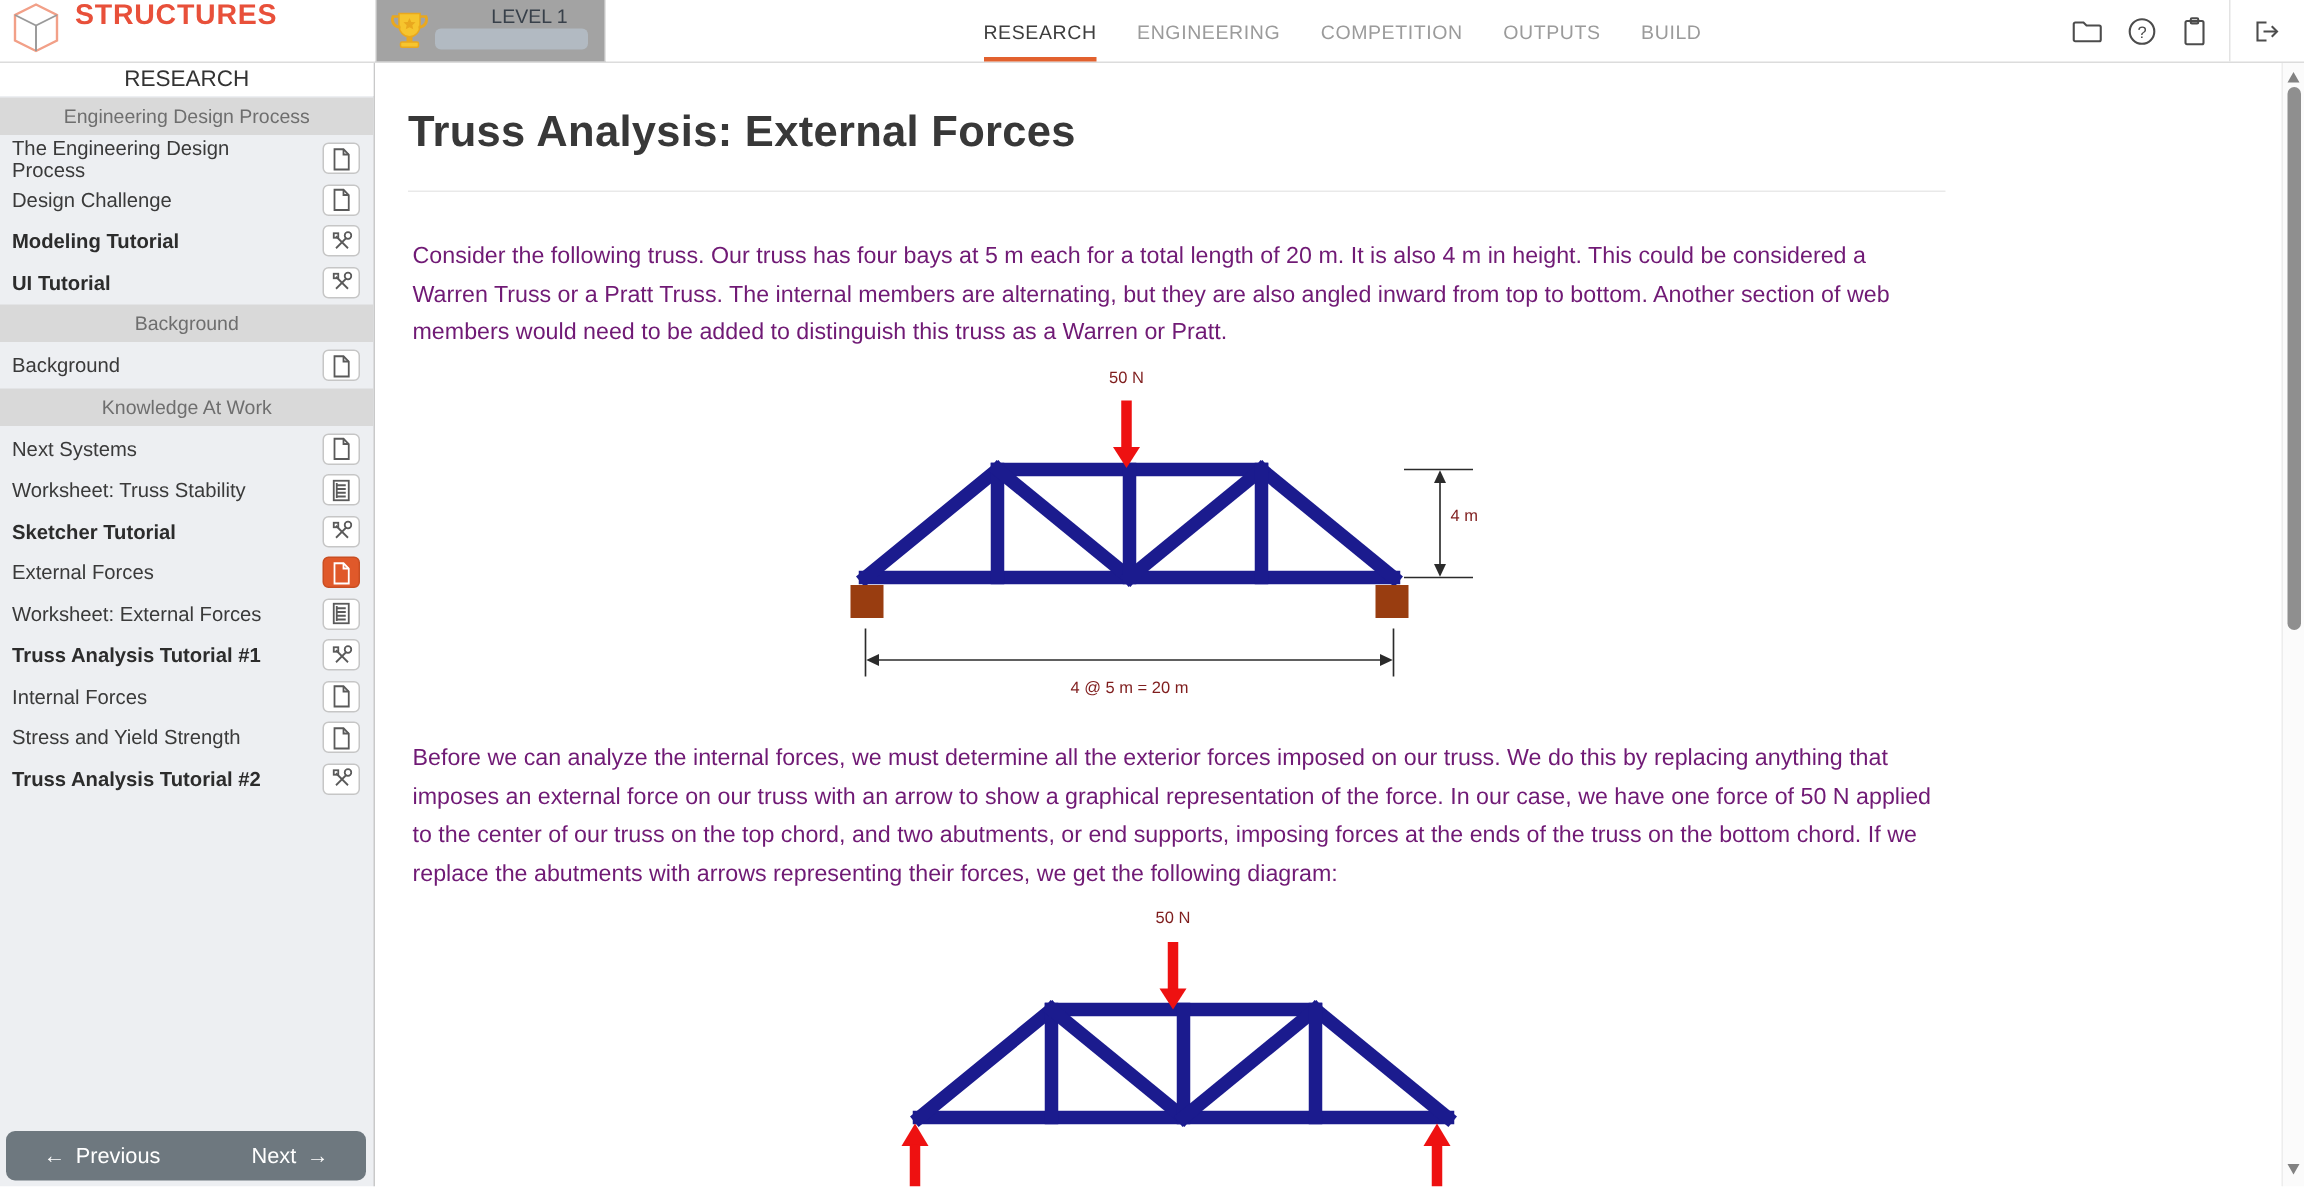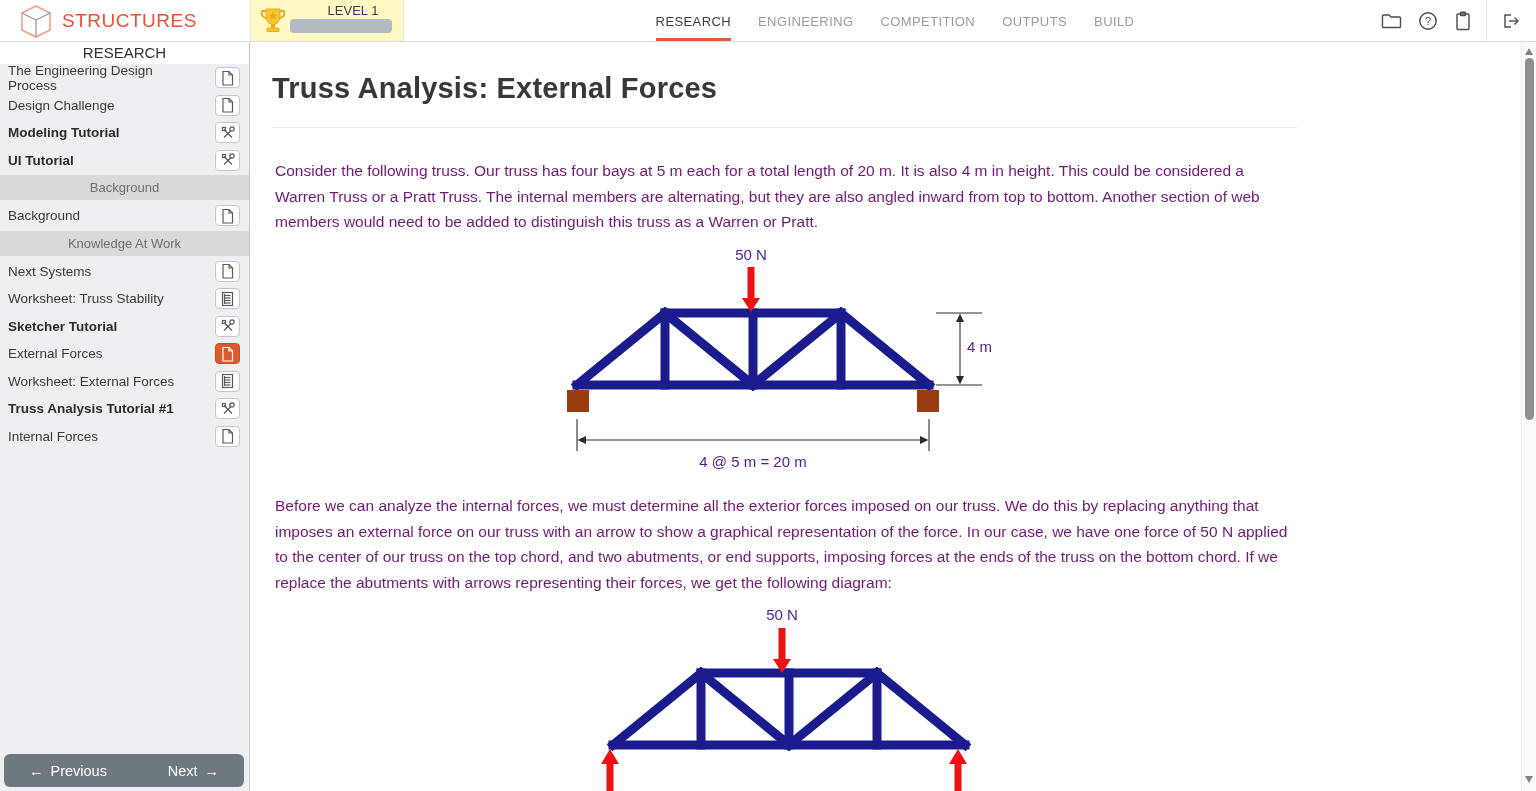--- a/index.html
+++ b/index.html
@@ -3,25 +3,25 @@
 <meta charset="utf-8">
 <style>
   * { margin:0; padding:0; box-sizing:border-box; }
   html,body { width:1536px; height:791px; overflow:hidden; background:#fff;
     font-family:"Liberation Sans", sans-serif; }
   .app { position:relative; width:1536px; height:791px; background:#fff; }
 
   
   .header { position:absolute; left:0; top:0; width:1536px; height:42px;
     background:#fff; border-bottom:1px solid #dcdcdc; z-index:10; }
-  .logo-area { position:absolute; left:12px; top:0; width:250px; height:41px;
-    display:flex; align-items:center; padding-left:7px; }
+  .logo-area { position:absolute; left:0; top:0; width:250px; height:41px;
+    display:flex; padding-left:7px;font-weight:bold; }
   .logo-text { font-size:19px; letter-spacing:0.5px; color:#e8503a; margin-left:9px; }
   .level-box { position:absolute; left:250px; top:0; width:154px; height:41px;
-    border-left:1px solid #e3e3e3; border-right:1px solid #e3e3e3; background:#fef9c3; }
+    border-left:1px solid #e3e3e3; border-right:1px solid #e3e3e3; background:#a3a3a3; }
   .level-label { position:absolute; left:60px; top:3px; width:84px; text-align:center;
     font-size:13px; color:#38404a; }
   .level-progress { position:absolute; left:39px; top:19px; width:102px; height:14px;
     background:#b2bac2; border-radius:4px; }
   .trophy { position:absolute; left:7px; top:6px; }
 
   .nav-tabs { position:absolute; left:404px; right:150px; top:0; height:41px;
     display:flex; justify-content:center; gap:27px; }
   .tab { display:flex; align-items:center; padding-top:5px; font-size:13px;
     letter-spacing:0.4px; color:#9b9b9b; border-bottom:3px solid transparent; cursor:pointer; }
@@ -62,21 +62,21 @@
   .title-rule { position:absolute; left:21px; top:85px; width:1025px; height:0;
     border-top:1px solid #e9e9e9; }
   .para { position:absolute; left:24px; width:1022px; font-size:15.5px;
     line-height:25.5px; color:#701a75; }
   .para1 { top:116px; }
   .para2 { top:451px; }
 
   .figure { position:absolute; }
   .fig1 { left:289px; top:204px; width:465px; height:232px; }
   .fig2 { left:320px; top:564px; width:420px; height:240px; }
-  .fig-label { position:absolute; font-size:15px; color:#4c1d95; }
+  .fig-label { position:absolute; font-size:11px; color:#7f1d1d; }
   .load-label { left:181px; top:0; width:60px; text-align:center; }
   .height-label { left:427px; top:92px; }
   .span-label { left:111px; top:207px; width:204px; text-align:center; }
 
   
   .scrollbar { position:absolute; right:0; top:42px; width:15px; bottom:0;
     background:#fbfbfb; border-left:1px solid #ededed; }
   .sb-up { position:absolute; top:6px; left:3px; width:0; height:0;
     border-left:4.5px solid transparent; border-right:4.5px solid transparent;
     border-bottom:7px solid #828282; }
@@ -182,20 +182,21 @@
           <line x1="8" y1="10" x2="17" y2="10"></line>
           <polyline points="13.5,6.5 17,10 13.5,13.5"></polyline>
         </svg>
       </span>
     </div>
   </div>
 
   <div class="sidebar">
     <div class="sidebar-title">RESEARCH</div>
 
+    <div class="section-header">Engineering Design Process</div>
 
     <div class="item">
       <span class="item-label">The Engineering Design Process</span>
       <span class="item-btn">
           <svg width="15" height="16" viewBox="0 0 15 16">
             <use href="#icon-document-g"></use>
           </svg>
         </span>
     </div>
     <div class="item">
@@ -282,20 +283,36 @@
           <svg width="15" height="16" viewBox="0 0 15 16">
             <use href="#icon-tools-g"></use>
           </svg>
         </span>
     </div>
     <div class="item">
       <span class="item-label">Internal Forces</span>
       <span class="item-btn">
           <svg width="15" height="16" viewBox="0 0 15 16">
             <use href="#icon-document-g"></use>
+          </svg>
+        </span>
+    </div>
+    <div class="item">
+      <span class="item-label">Stress and Yield Strength</span>
+      <span class="item-btn">
+          <svg width="15" height="16" viewBox="0 0 15 16">
+            <use href="#icon-document-g"></use>
+          </svg>
+        </span>
+    </div>
+    <div class="item bold">
+      <span class="item-label">Truss Analysis Tutorial #2</span>
+      <span class="item-btn">
+          <svg width="15" height="16" viewBox="0 0 15 16">
+            <use href="#icon-tools-g"></use>
           </svg>
         </span>
     </div>
 
     <div class="pager">
       <span class="pager-btn">
         <span>←</span>
         <span>Previous</span>
       </span>
       <span class="pager-btn">

